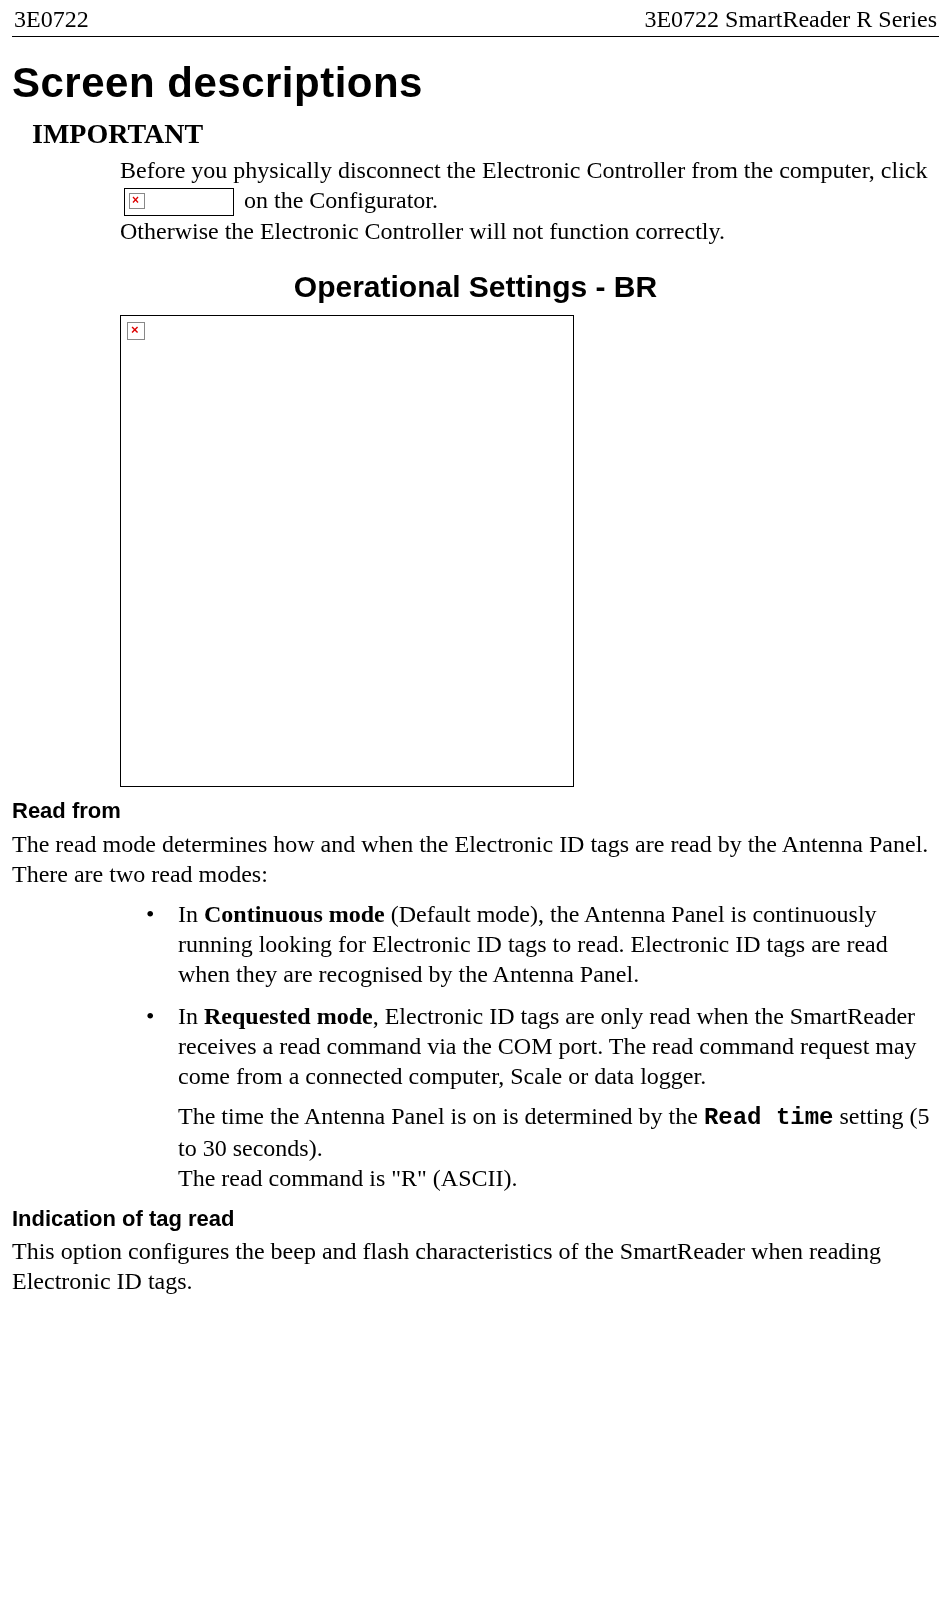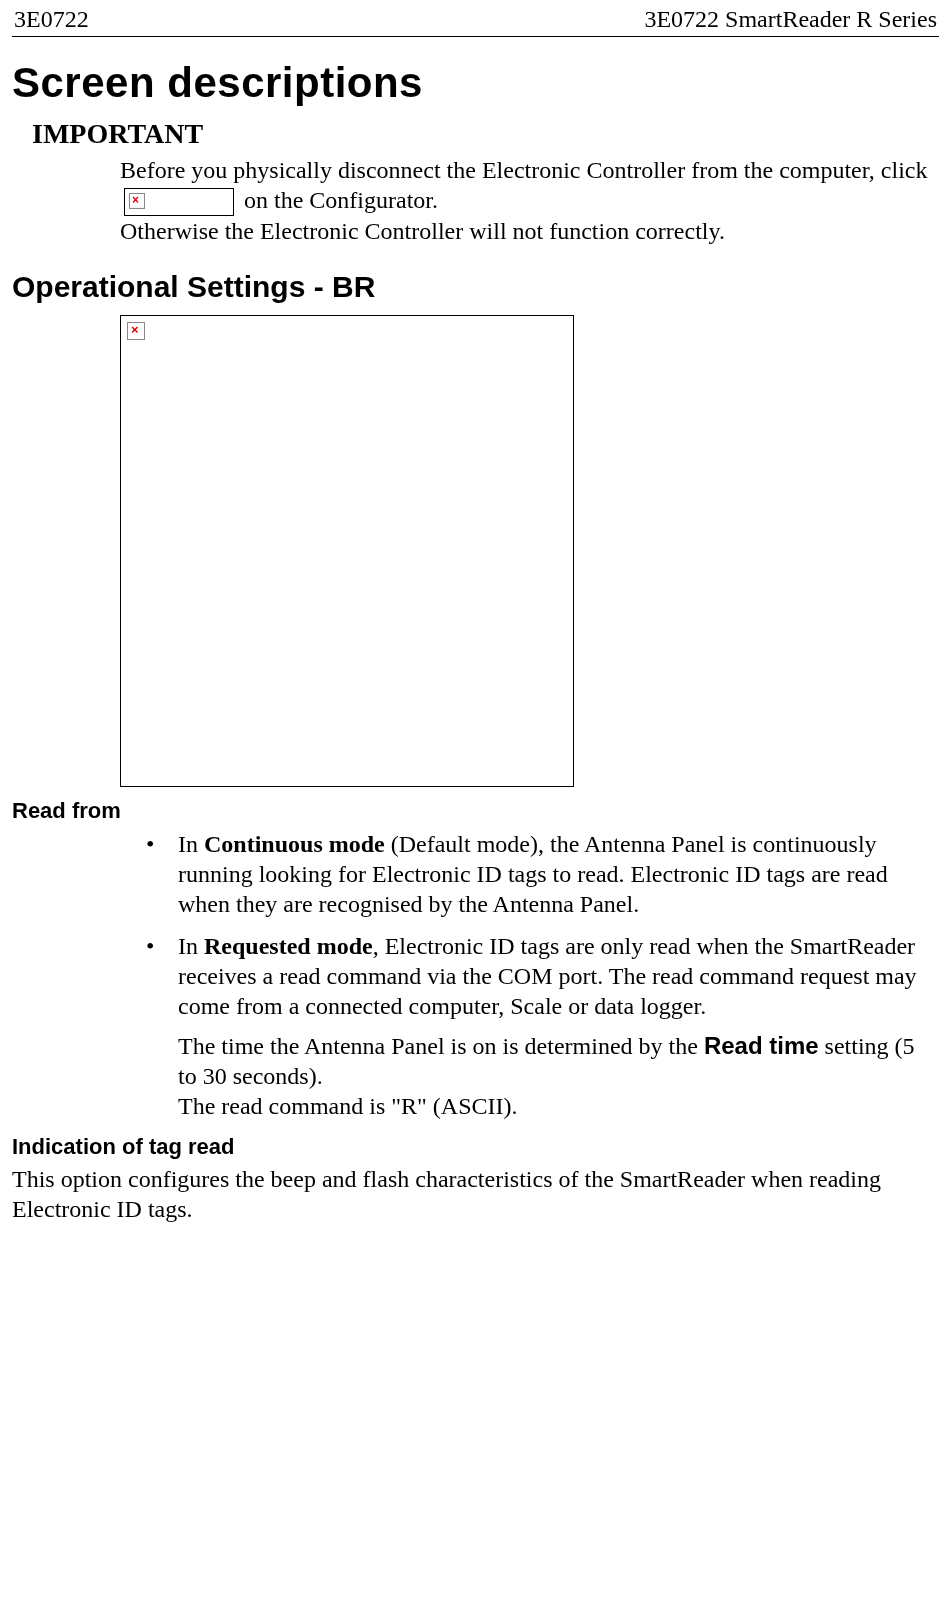--- a/index.html
+++ b/index.html
@@ -77,20 +77,21 @@
     font-weight: bold;
     font-size: 12px;
     position: absolute;
     top: -1px; left: 2px;
   }
   h2.section {
     font-family: Arial, Helvetica, sans-serif;
     font-weight: bold;
     font-size: 30px;
     margin: 22px 0 10px 0;
+    text-align: center;
   }
   .figure-box {
     margin-left: 108px;
     width: 452px;
     height: 470px;
     border: 1px solid #000;
     position: relative;
     background: #fff;
   }
   .figure-box .broken {
@@ -183,29 +184,30 @@
     </div>
 
     <h2 class="section">Operational Settings - BR</h2>
 
     <div class="figure-box">
       <span class="broken"></span>
     </div>
 
     <h3 class="subhead">Read from</h3>
 
+    <div class="indent-block para">The read mode determines how and when the Electronic ID tags are read by the Antenna Panel.  There are two read modes:</div>
 
     <ul class="bullets">
       <li>
         <span>In </span><b>Continuous mode</b><span> (Default mode), the Antenna Panel is continuously running looking for Electronic ID tags to read.  Electronic ID tags are read when they are recognised by the Antenna Panel.</span>
       </li>
       <li>
         <span>In </span><b>Requested mode</b><span>, Electronic ID tags are only read when the SmartReader receives a read command via the COM port.  The read command request may come from a connected computer, Scale or data logger.</span>
         <div class="li-sub">
-          <span>The time the Antenna Panel is on is determined by the </span><span class="b" style="font-family:Liberation Sans, sans-serif;">Read time</span><span> setting (5 to 30 seconds).</span>
+          <span>The time the Antenna Panel is on is determined by the </span><span class="b" style="font-family:Liberation Mono, monospace;">Read time</span><span> setting (5 to 30 seconds).</span>
         </div>
         <div>The read command is "R" (ASCII).</div>
       </li>
     </ul>
 
     <h3 class="subhead">Indication of tag read</h3>
     <div class="indent-block para">This option configures the beep and flash characteristics of the SmartReader when reading Electronic ID tags.</div>
 
   </div>
 

